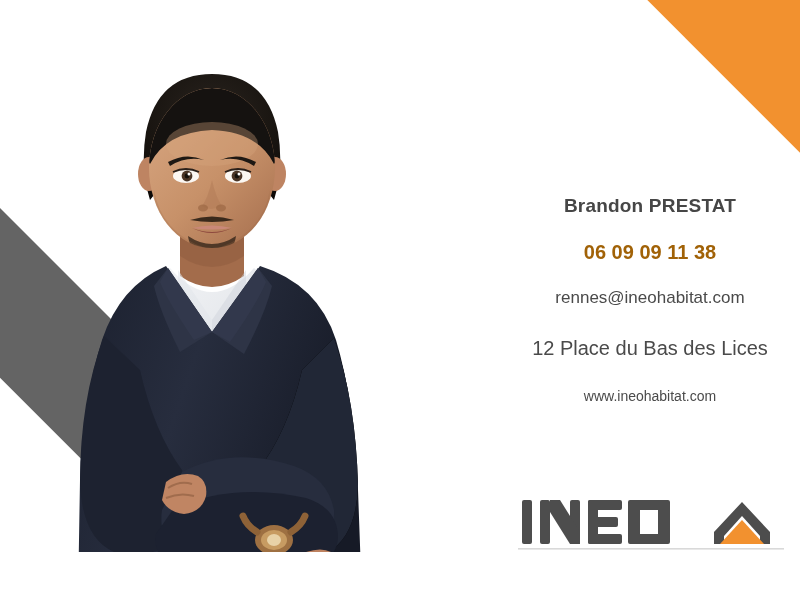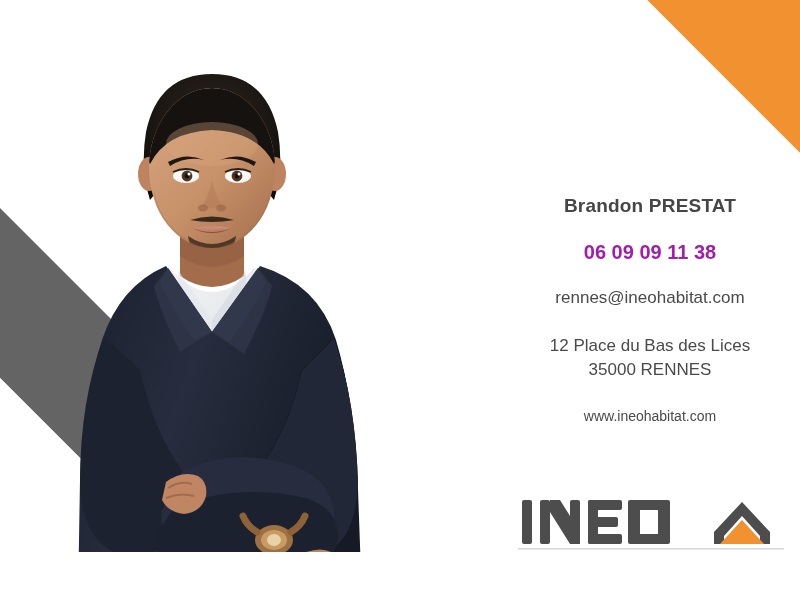--- a/index.html
+++ b/index.html
@@ -90,33 +90,33 @@
     font-size: 19px;
     font-weight: bold;
     color: #464646;
     letter-spacing: 0.2px;
     margin: 0 0 24px 0;
     line-height: 1.1;
   }
   .info-phone {
     font-size: 20px;
     font-weight: bold;
-    color: #a21caf;
+    color: #a16207;
     margin: 0 0 26px 0;
     line-height: 1.1;
   }
   .info-email {
     font-size: 17px;
     font-weight: normal;
     color: #4A4A4A;
     margin: 4px 0 26px 0;
     line-height: 1.1;
   }
   .info-address {
-    font-size: 17px;
+    font-size: 20px;
     font-weight: normal;
     color: #4A4A4A;
     margin: 0 0 26px 0;
     line-height: 1.45;
   }
   .info-address span { display: block; }
   .info-web {
     font-size: 14px;
     font-weight: normal;
     color: #4A4A4A;
@@ -254,21 +254,20 @@
       <ellipse cx="158" cy="556" rx="130" ry="12" fill="#9a9a9a" opacity="0.22"></ellipse>
     </svg>
   </div>
 
   <div class="info">
     <p class="info-name">Brandon PRESTAT</p>
     <p class="info-phone">06 09 09 11 38</p>
     <p class="info-email">rennes@ineohabitat.com</p>
     <p class="info-address">
       <span>12 Place du Bas des Lices</span>
-      <span>35000 RENNES</span>
     </p>
     <p class="info-web">www.ineohabitat.com</p>
   </div>
 
   <div class="logo">
     <svg width="266" height="100" viewBox="0 0 266 100" xmlns="http://www.w3.org/2000/svg">
 
       <g fill="#4D4D4D">
 
         <rect x="4" y="8" width="10" height="44" rx="2"></rect>

